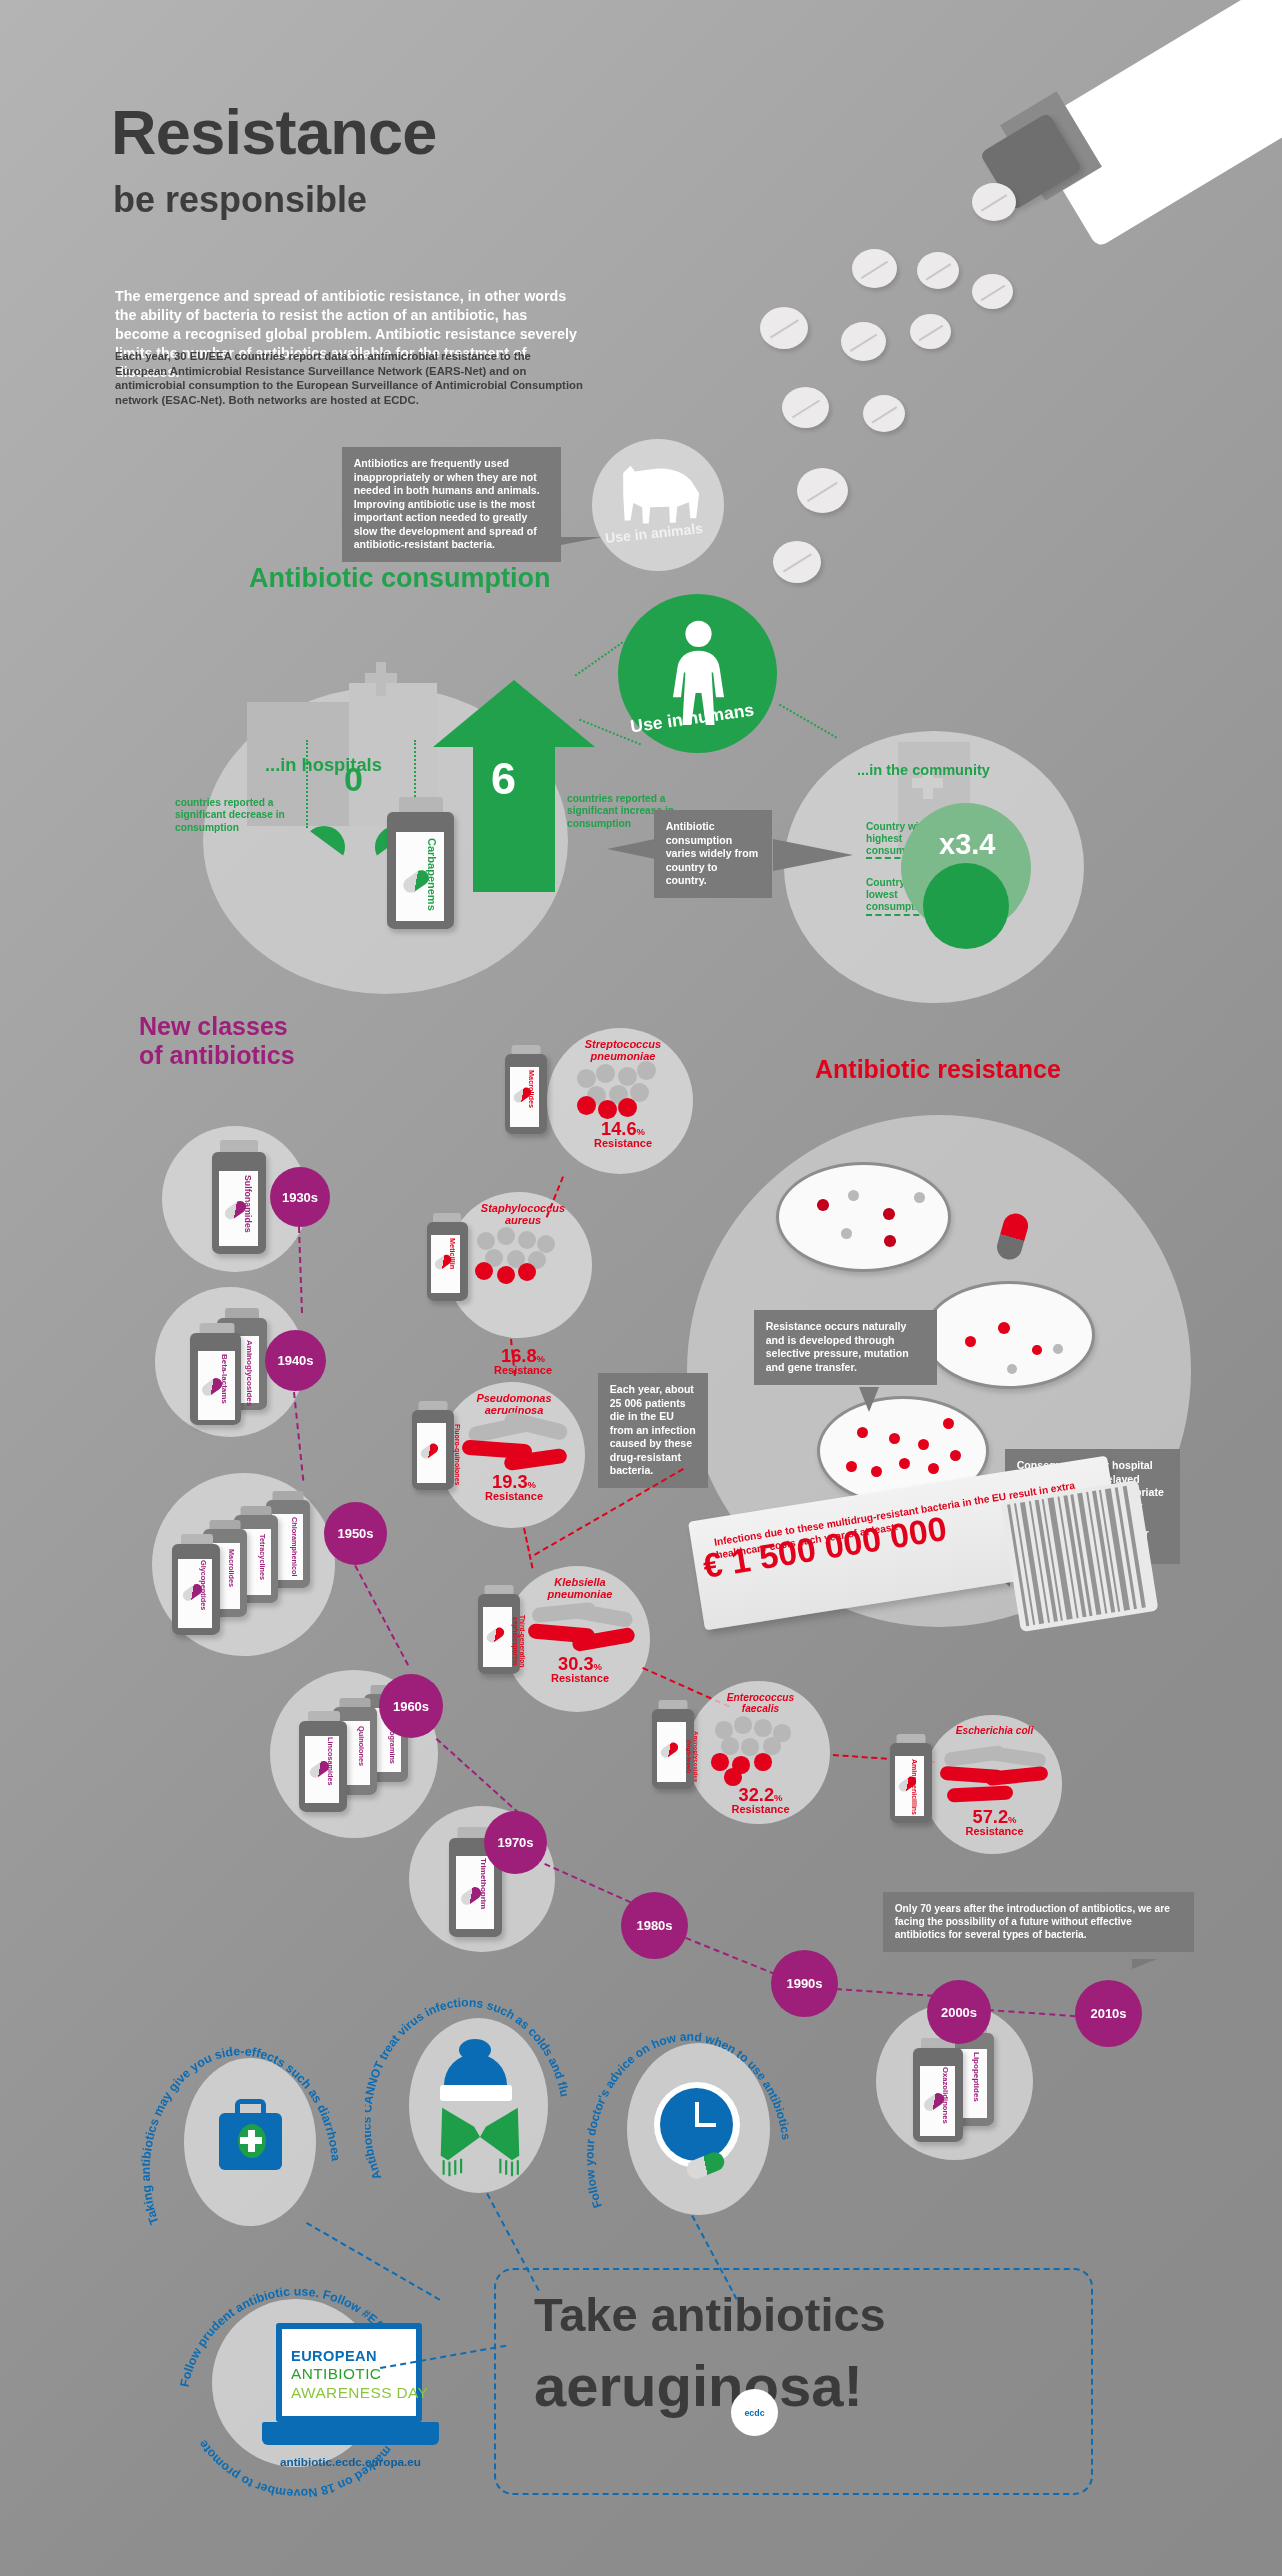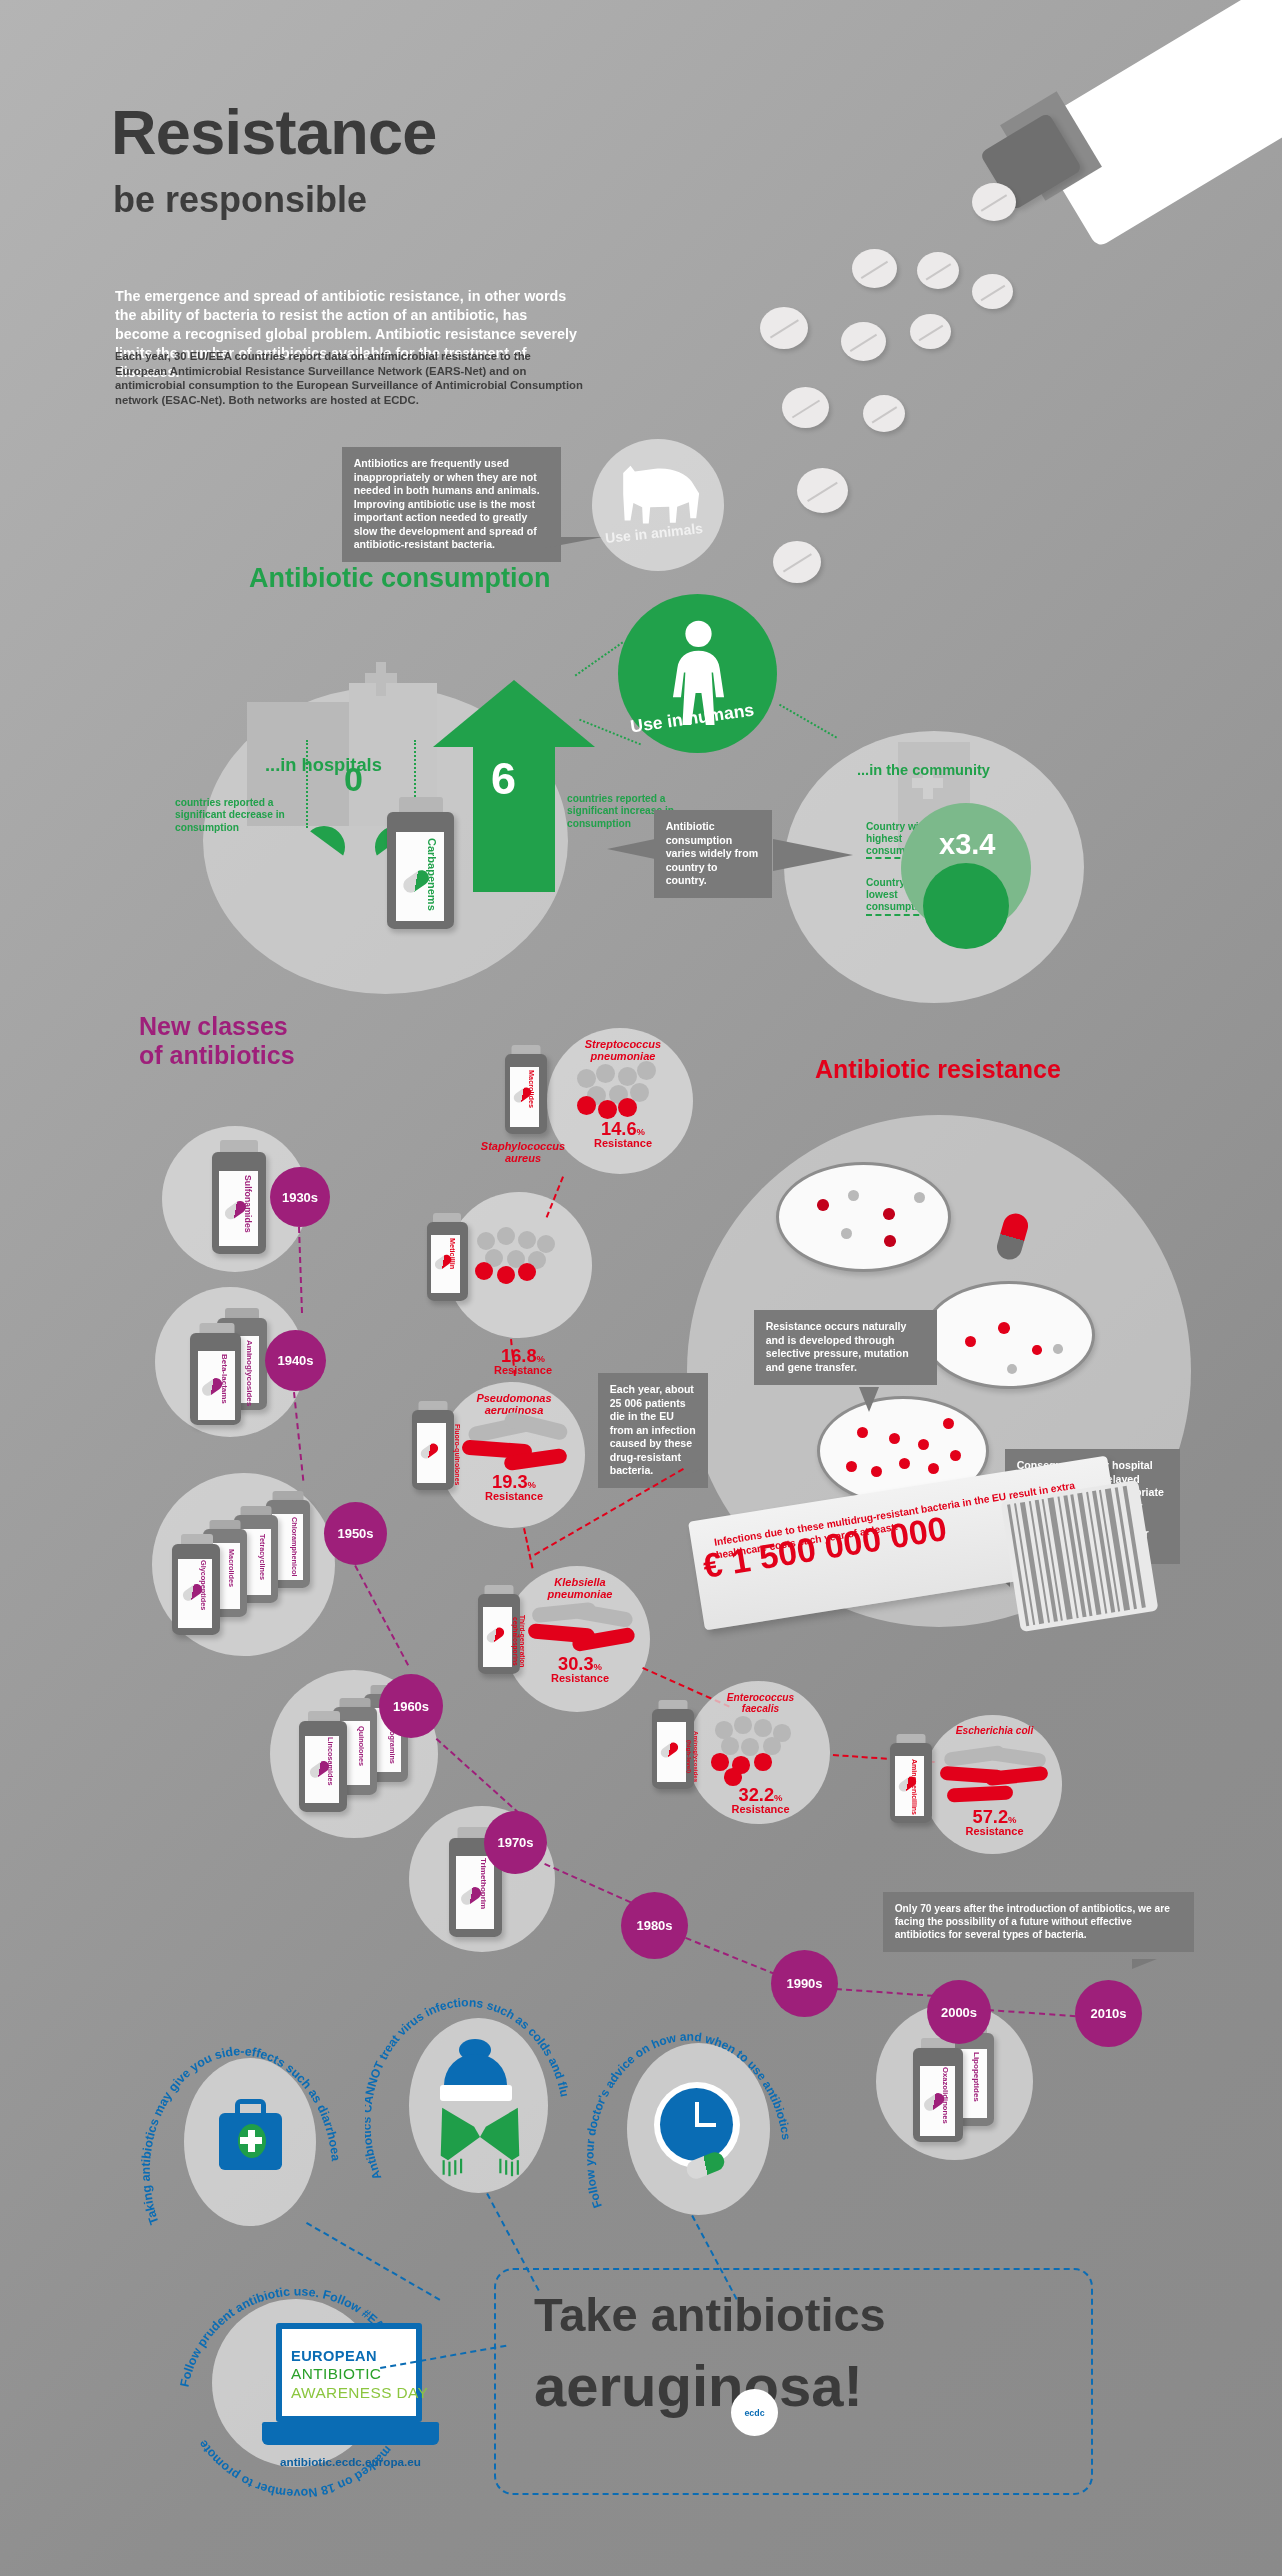--- a/index.html
+++ b/index.html
@@ -508,21 +508,21 @@
 </div>
 <div class="vial red" style="left:501px;top:1045px;width:50px;height:89px;">
   <div class="cap" style="width:29px;height:11px;"></div>
   <div class="body" style="left:3.7px;top:8.8px;width:42px;height:80px;"></div>
   <div class="label" style="left:8.8px;top:22px;width:29px;height:60px;"></div>
   <div class="capsule" style="left:11.7px;top:45px;width:19px;height:10.2px;"></div>
   <div class="vlabtext" style="left:26px;top:25px;font-size:7.3px;writing-mode:vertical-rl;">Macrolides</div>
 </div>
 
 <div class="bact-circle" style="left:446px;top:1192px;width:146px;height:146px;"></div>
-<div class="bact-name" style="left:461px;top:1140px;width:124px;font-size:11px;">
+<div class="bact-name" style="left:461px;top:1202px;width:124px;font-size:11px;">
   <span>Staphylococcus</span><br>
   <span>aureus</span>
 </div>
 <div class="germ" style="left:477px;top:1232px;width:18.3px;height:18.3px;background:#b7b7b7;"></div>
 <div class="germ" style="left:497px;top:1227px;width:18.3px;height:18.3px;background:#b7b7b7;"></div>
 <div class="germ" style="left:518px;top:1231px;width:18.3px;height:18.3px;background:#b7b7b7;"></div>
 <div class="germ" style="left:537px;top:1235px;width:18.3px;height:18.3px;background:#b7b7b7;"></div>
 <div class="germ" style="left:485px;top:1249px;width:18.3px;height:18.3px;background:#b7b7b7;"></div>
 <div class="germ" style="left:507px;top:1250px;width:18.3px;height:18.3px;background:#b7b7b7;"></div>
 <div class="germ" style="left:528px;top:1251px;width:18.3px;height:18.3px;background:#b7b7b7;"></div>

